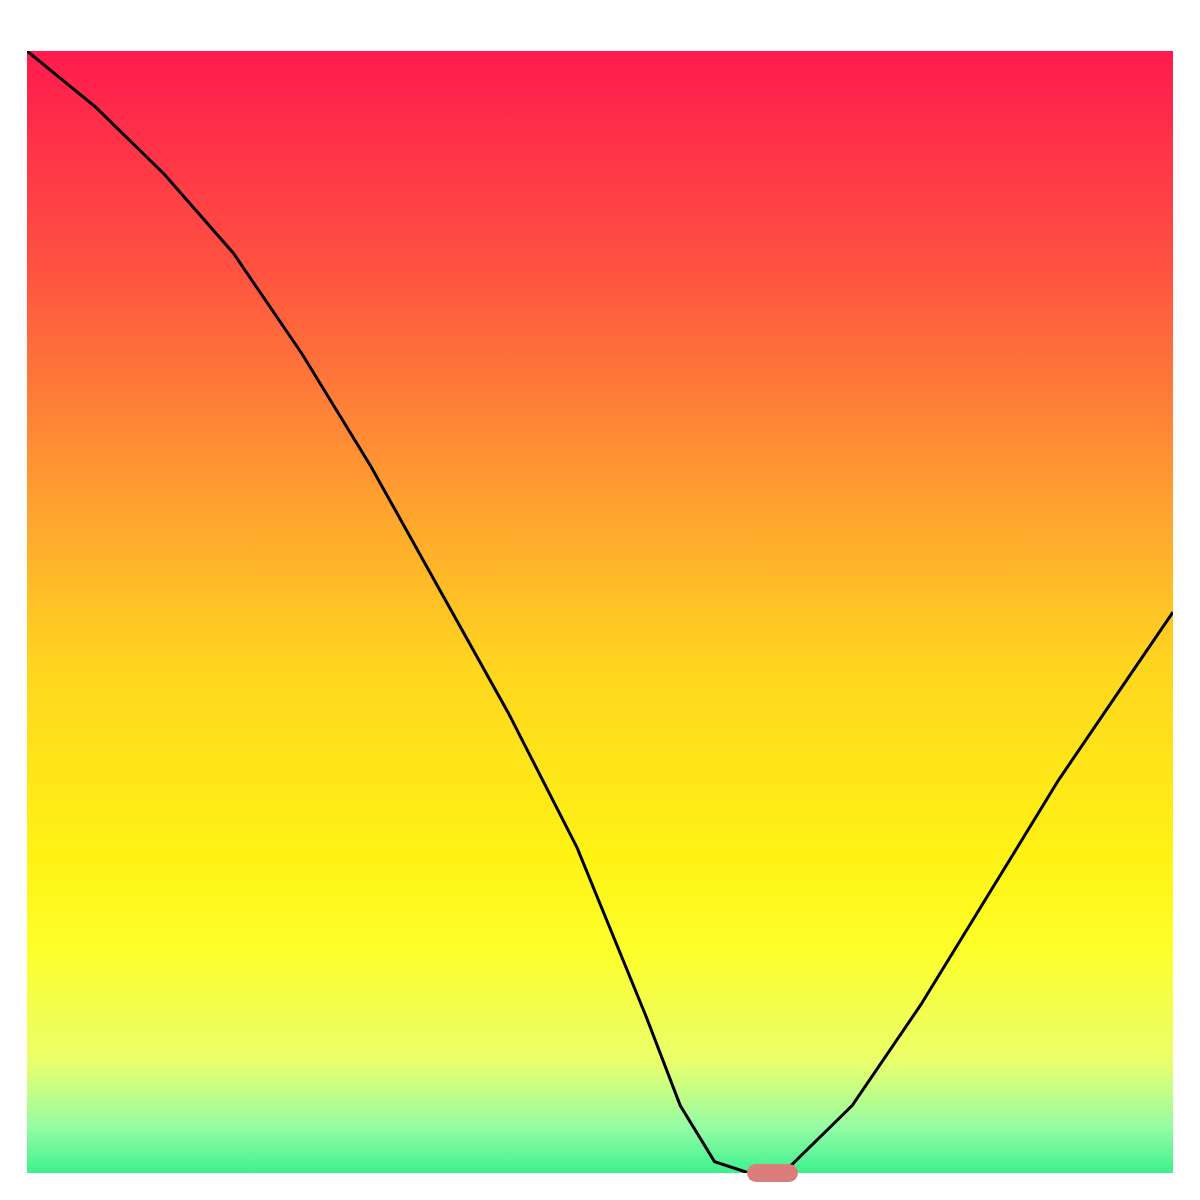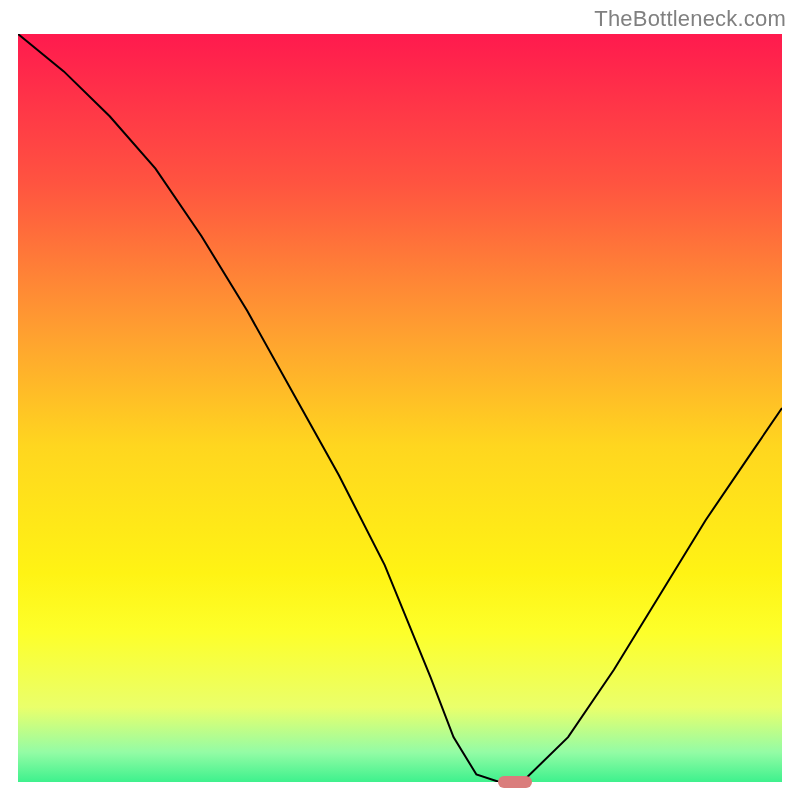--- a/index.html
+++ b/index.html
@@ -44,21 +44,20 @@
     color: #808080;
     font-weight: 400;
     letter-spacing: 0.2px;
   }
 </style>
 </head>
 <body>
 
 <div class="stage">
 
-  <div class="watermark">TheBottleneck.com</div>
 
   <svg class="gradient" viewBox="0 0 764 748" preserveAspectRatio="none">
     <defs>
       <linearGradient id="bg" x1="0" y1="0" x2="0" y2="1">
         <stop offset="0%" stop-color="#ff1a4e"></stop>
         <stop offset="20%" stop-color="#ff5440"></stop>
         <stop offset="40%" stop-color="#ffa030"></stop>
         <stop offset="55%" stop-color="#ffd61f"></stop>
         <stop offset="72%" stop-color="#fff314"></stop>
         <stop offset="80%" stop-color="#fdff2a"></stop>

